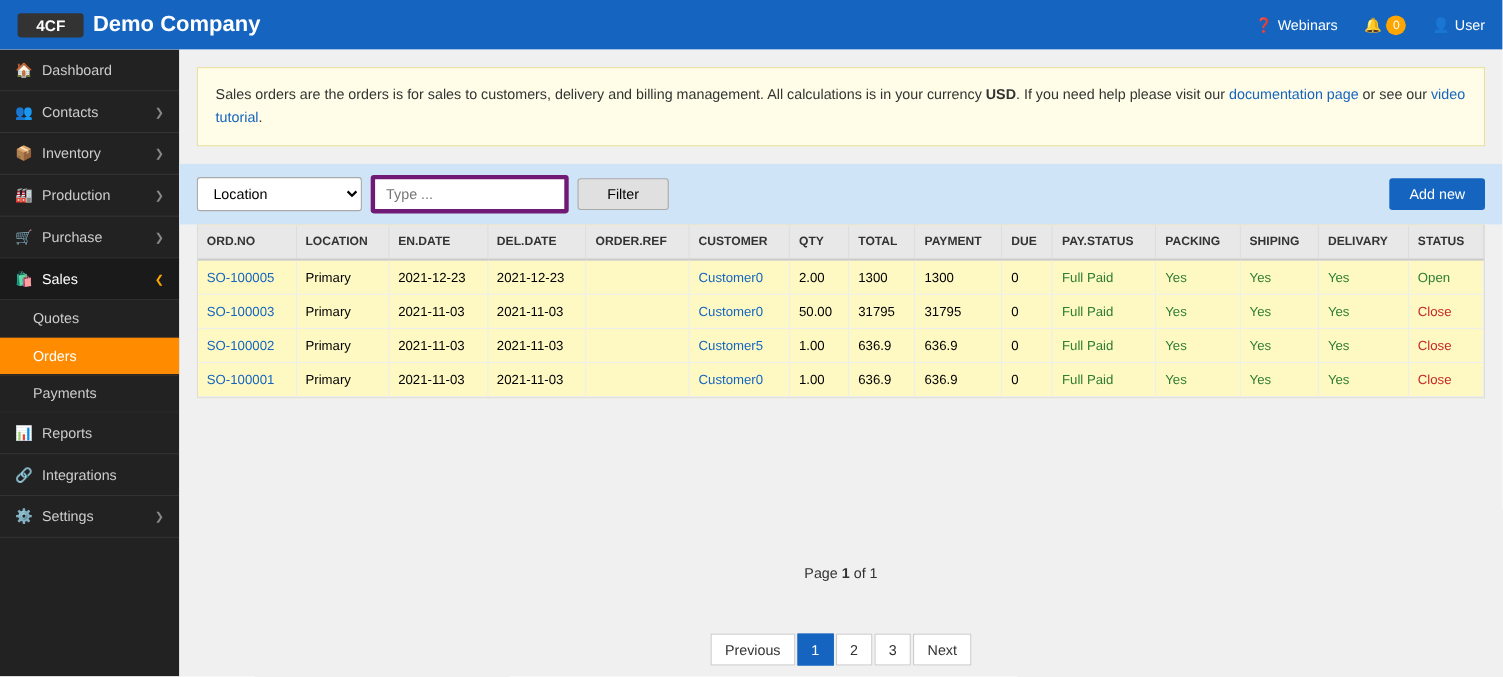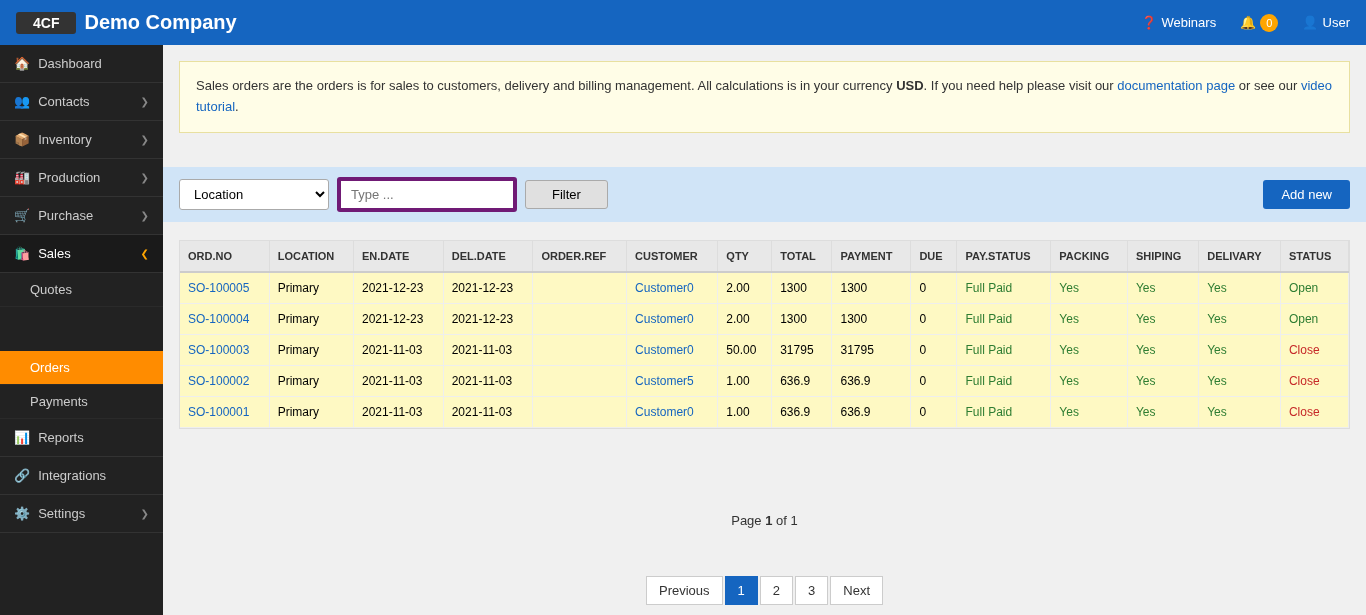--- a/index.html
+++ b/index.html
@@ -93,30 +93,29 @@
       gap: 8px;
     }
     .sidebar-item .chevron { font-size: 10px; color: #888; }
     .sidebar-sub-item {
       padding: 9px 14px 9px 30px;
       cursor: pointer;
       font-size: 13px;
       color: #ccc;
       border-bottom: 1px solid #2a2a2a;
     }
-    .sidebar-sub-item.active { background: #ff8c00; color: white; margin-top: 44px; }
+    .sidebar-sub-item.active { background: #ff8c00; color: white; }
 
     
     .content-area {
       flex: 1;
       background: #f0f0f0;
       overflow-y: auto;
       display: flex;
       flex-direction: column;
-      gap: 18px;
     }
 
     
     .info-box {
       background: #fffde7;
       border: 1px solid #e8e0a0;
       margin: 16px;
       padding: 14px 16px;
       font-size: 13px;
       color: #333;
@@ -382,37 +381,20 @@
       <td>1300</td>
       <td>1300</td>
       <td>0</td>
       <td class="pay-status">Full Paid</td>
       <td class="yes-green">Yes</td>
       <td class="yes-green">Yes</td>
       <td class="yes-green">Yes</td>
       <td class="status-open">Open</td>
     </tr>
             <tr>
-      <td><a class="link-blue" href="#">SO-100004</a></td>
-      <td>Primary</td>
-      <td>2021-12-23</td>
-      <td>2021-12-23</td>
-      <td></td>
-      <td><a class="link-blue" href="#">Customer0</a></td>
-      <td>2.00</td>
-      <td>1300</td>
-      <td>1300</td>
-      <td>0</td>
-      <td class="pay-status">Full Paid</td>
-      <td class="yes-green">Yes</td>
-      <td class="yes-green">Yes</td>
-      <td class="yes-green">Yes</td>
-      <td class="status-open">Open</td>
-    </tr>
-            <tr>
       <td><a class="link-blue" href="#">SO-100003</a></td>
       <td>Primary</td>
       <td>2021-11-03</td>
       <td>2021-11-03</td>
       <td></td>
       <td><a class="link-blue" href="#">Customer0</a></td>
       <td>50.00</td>
       <td>31795</td>
       <td>31795</td>
       <td>0</td>

